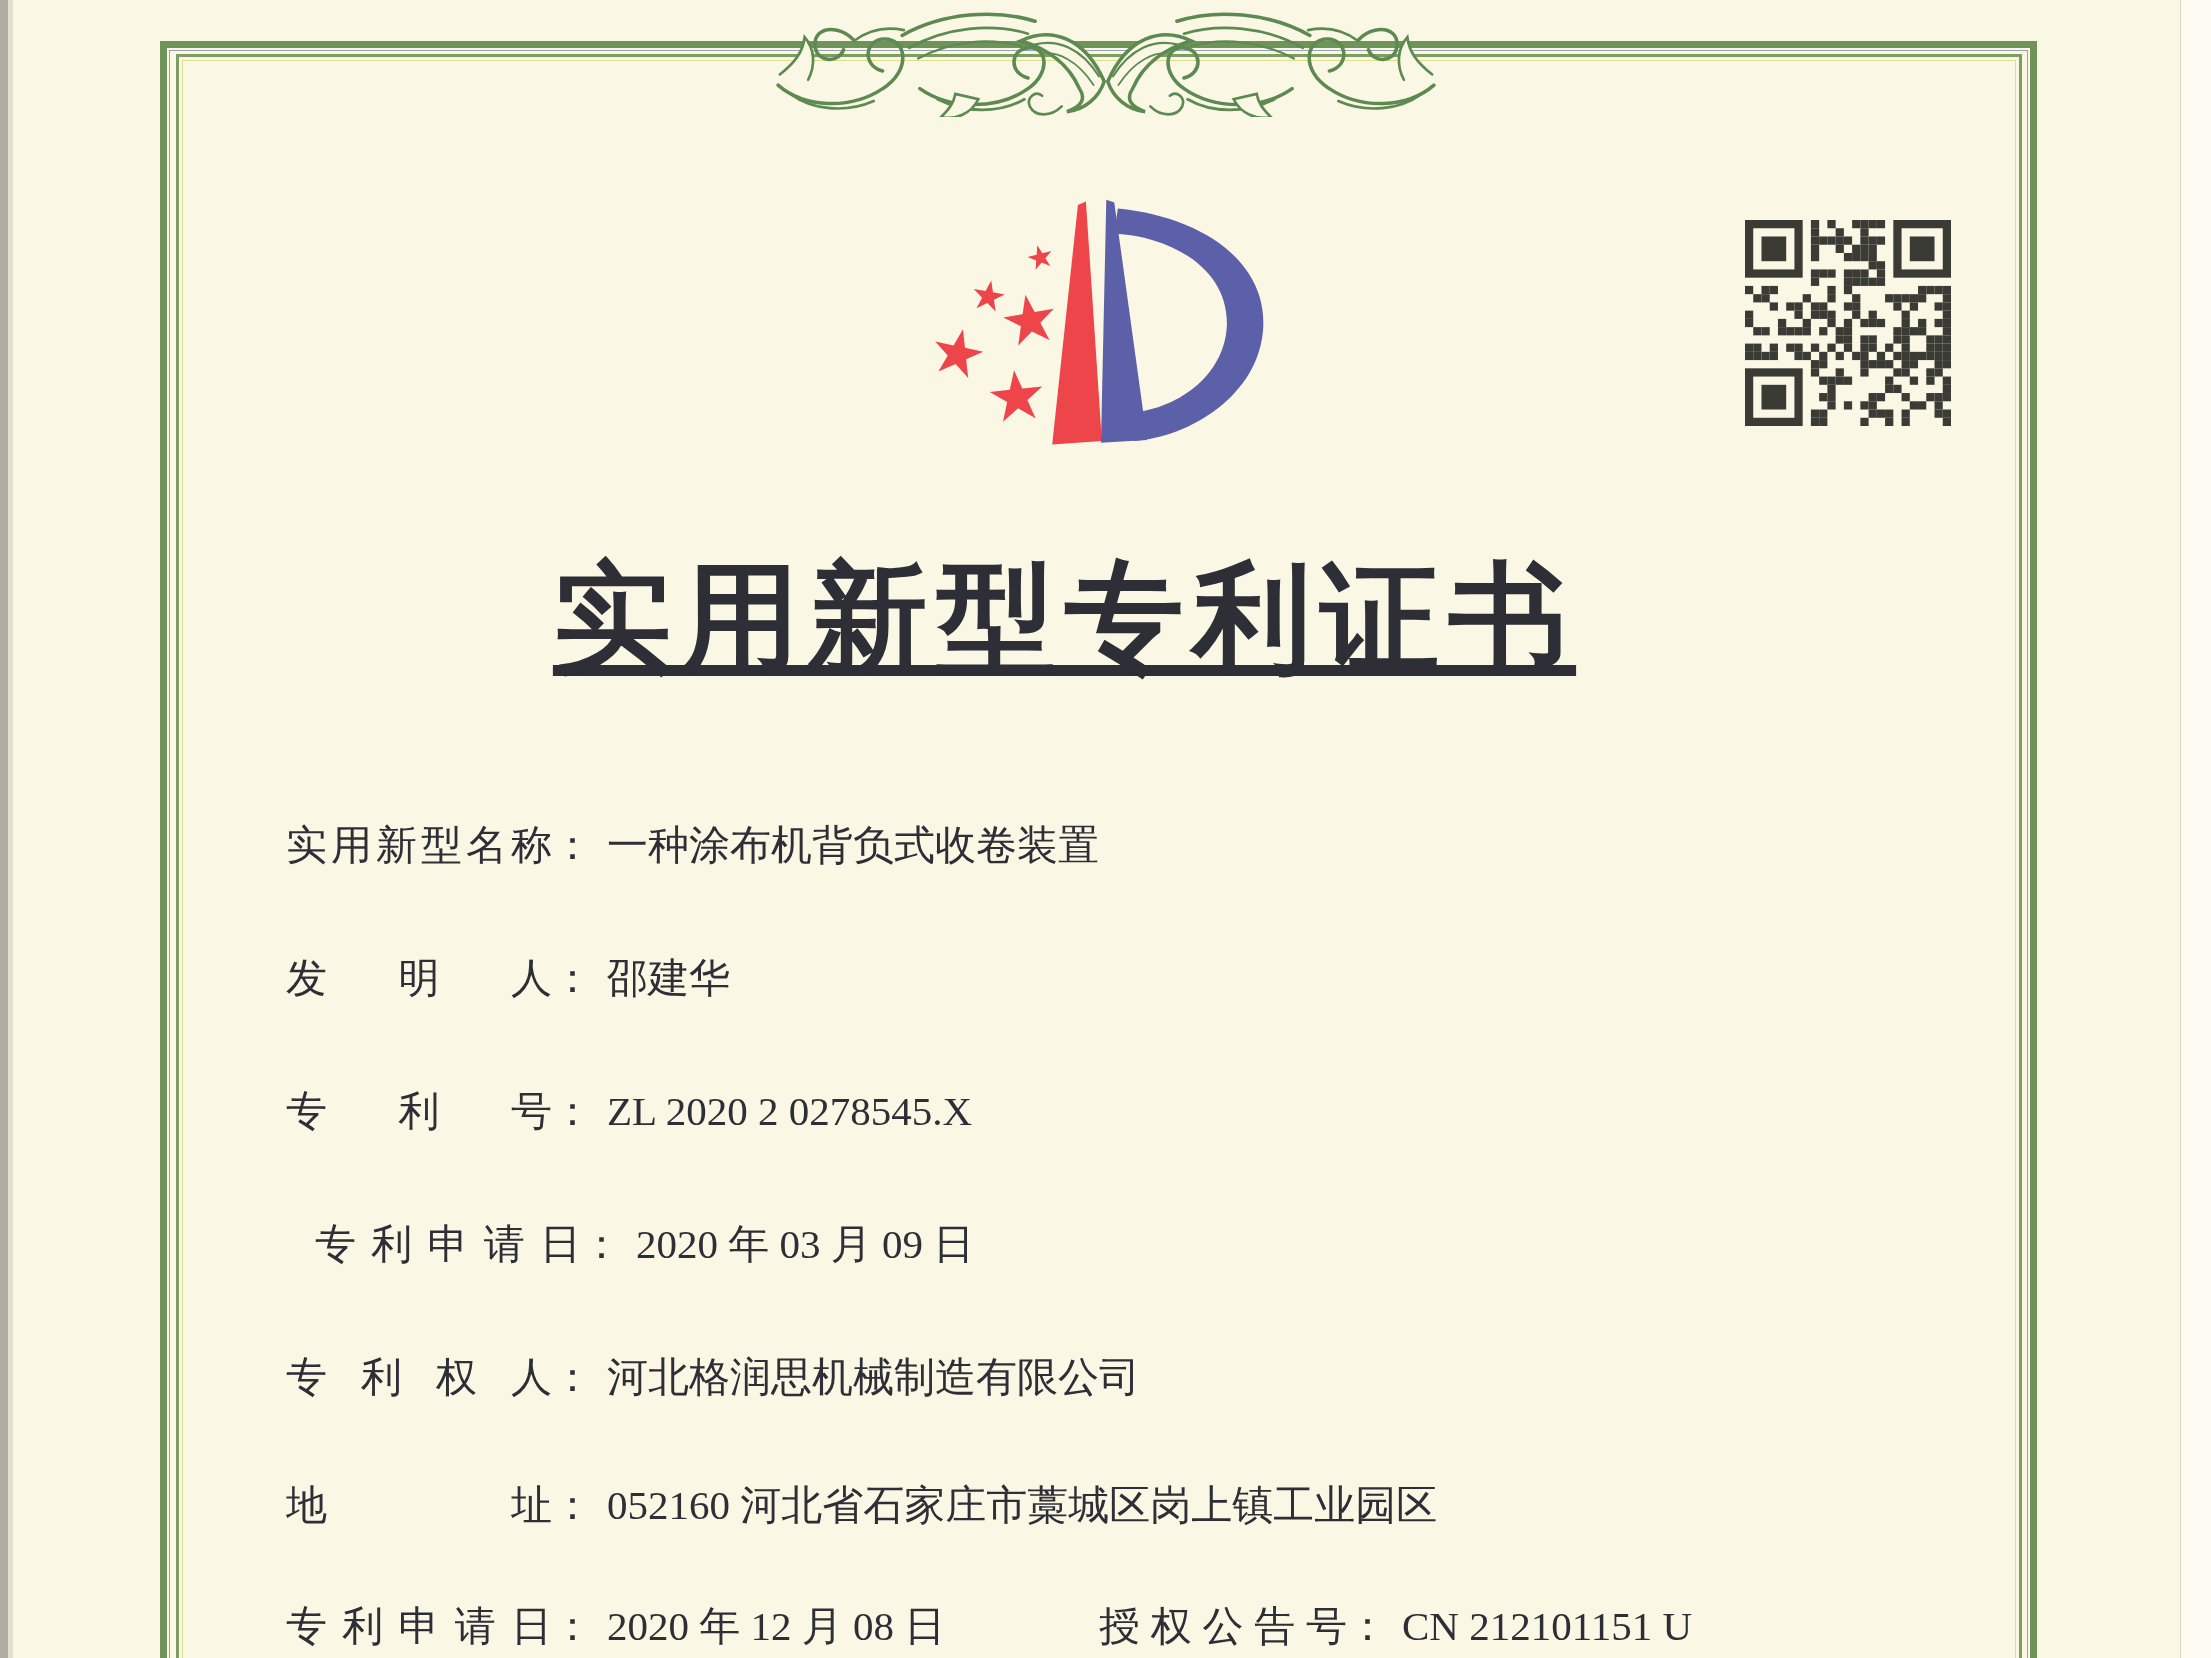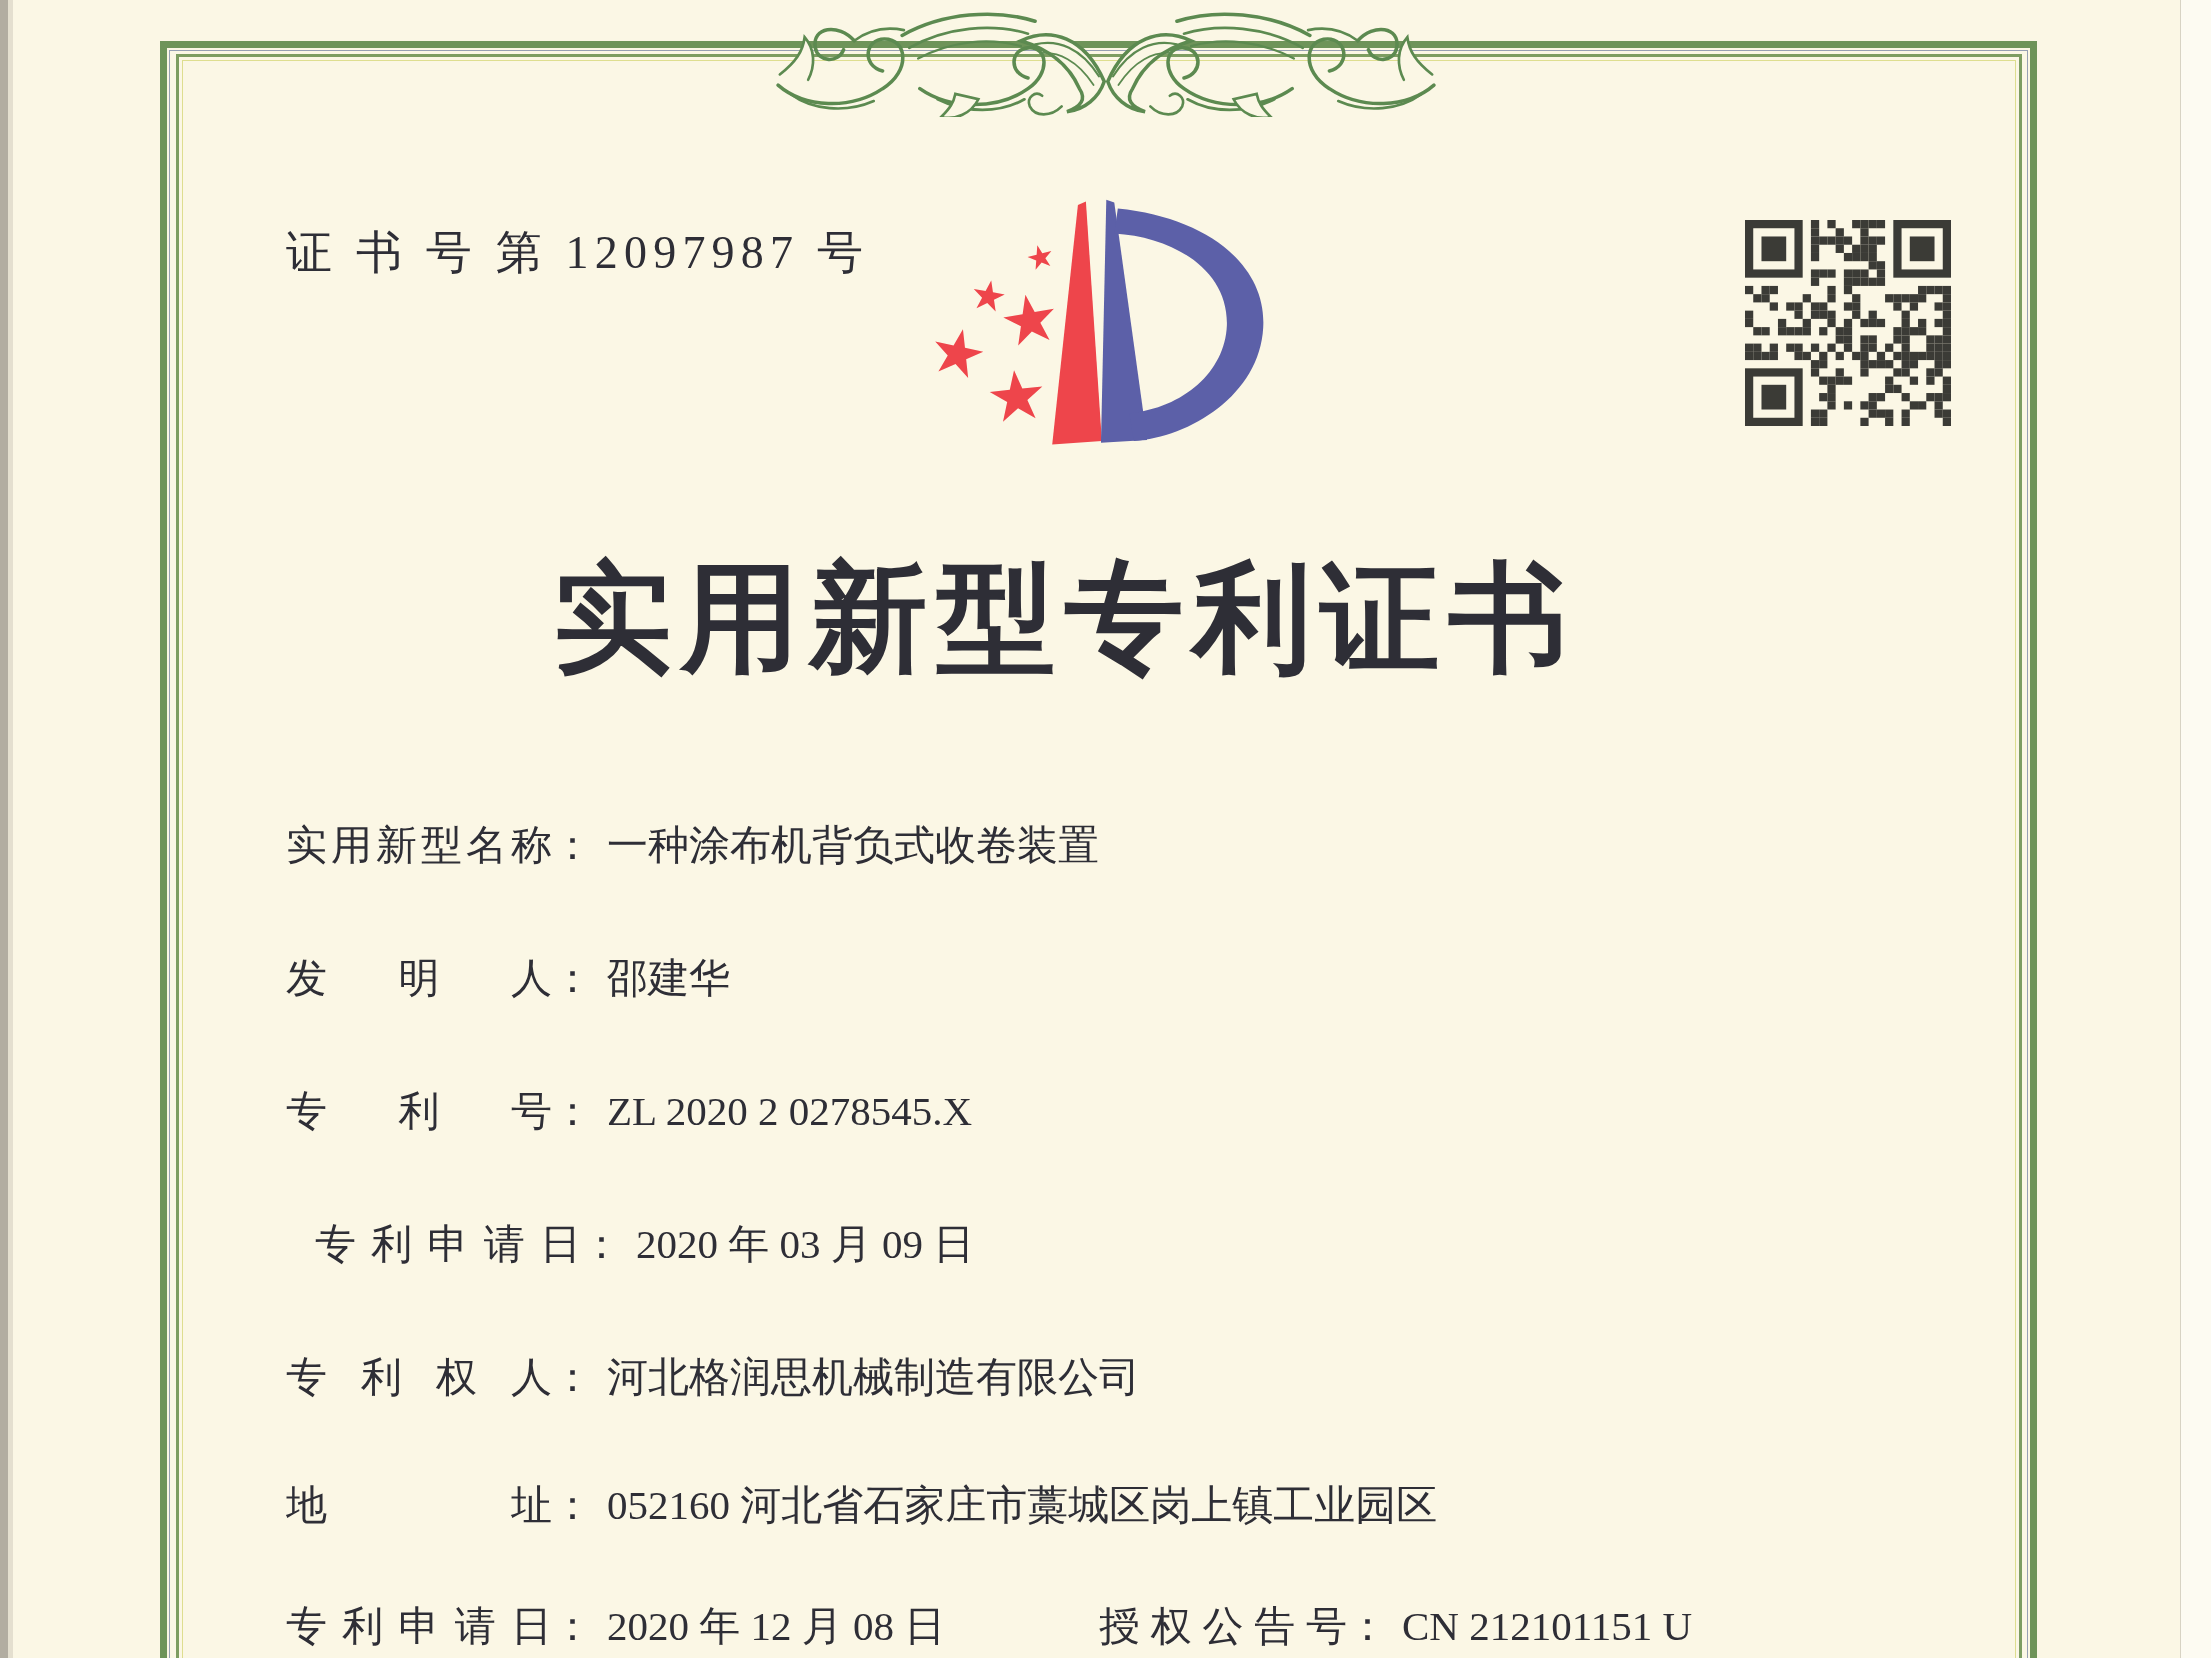--- a/index.html
+++ b/index.html
@@ -30,21 +30,21 @@
 
   .logo{position:absolute;left:913px;top:182px;width:399px;height:297px;}
   .logo svg{position:absolute;left:0;top:0;}
   .star{position:absolute;color:#ee454b;line-height:1;display:block;}
 
   .qr{position:absolute;left:1745px;top:220px;width:206px;height:206px;}
 
   .title{
     position:absolute;left:550px;top:539px;width:1029px;
     margin:0;text-align:center;
-    font-size:119px;font-weight:600;letter-spacing:8.9px;white-space:nowrap;
+    font-size:119px;font-weight:600;letter-spacing:8.9px;white-space:nowrap;text-decoration:underline;
   }
 
   .row{position:absolute;left:286px;font-size:41px;white-space:nowrap;line-height:57px;}
   .lbl{
     display:inline-block;width:266px;
     text-align:justify;text-align-last:justify;
     vertical-align:top;
   }
   .lbl.narrow{width:248px;}
   .colon{display:inline-block;vertical-align:top;}
@@ -94,21 +94,20 @@
 
       <path d="M 378 92 C 356 42 318 30 284 46 C 310 54 336 68 350 100 C 358 112 352 120 336 126 C 356 124 372 110 378 92 Z" fill="#fbf7e5"></path>
       <path d="M 372 86 C 352 54 326 44 300 50" stroke-width="2.5"></path>
       <path d="M 366 96 C 348 68 326 58 306 60" stroke-width="2"></path>
 
       <path d="M 330 120 C 318 132 300 132 294 120 C 290 110 300 102 308 108" stroke-width="3"></path>
     </g>
     <use href="#orn-half" transform="translate(760,0) scale(-1,1)"></use>
   </svg>
 
-  <div class="cert-no">证 书 号 第 12097987 号</div>
 
   <div class="logo">
     <svg width="399" height="297" viewBox="0 0 450 335">
       <path d="M 186 26 L 195 22 L 213 292 L 157 296 Z" fill="#ee454b"></path>
       <path d="M 218 20 L 227 23 L 264 291 L 212 294 Z" fill="#5c60a8"></path>
       <path d="M 231 30 C 332 40 399 94 395 164 C 391 240 312 288 249 292 L 244 261
                C 305 255 352 214 354 162 C 356 99 294 62 227 58 Z" fill="#5c60a8"></path>
     </svg>
     <span class="star" style="left:113px;top:59px;font-size:32px;transform:rotate(-14deg);">★</span>
     <span class="star" style="left:57px;top:94px;font-size:41px;transform:rotate(10deg);">★</span>

